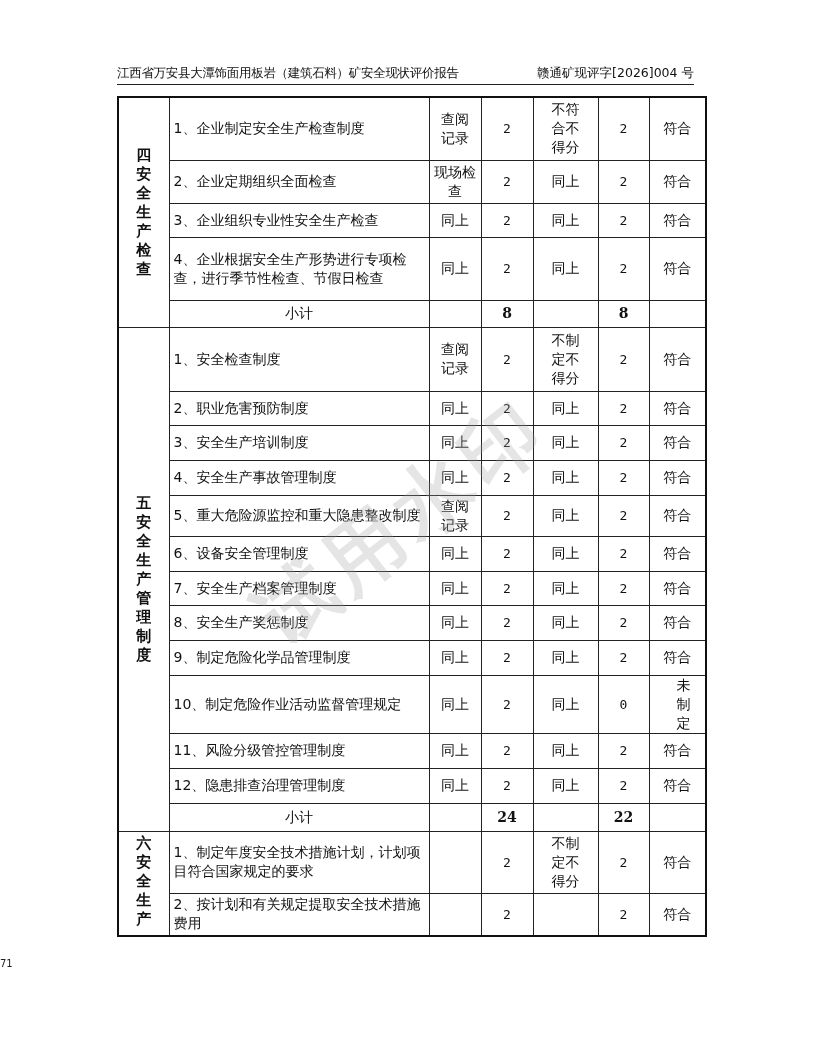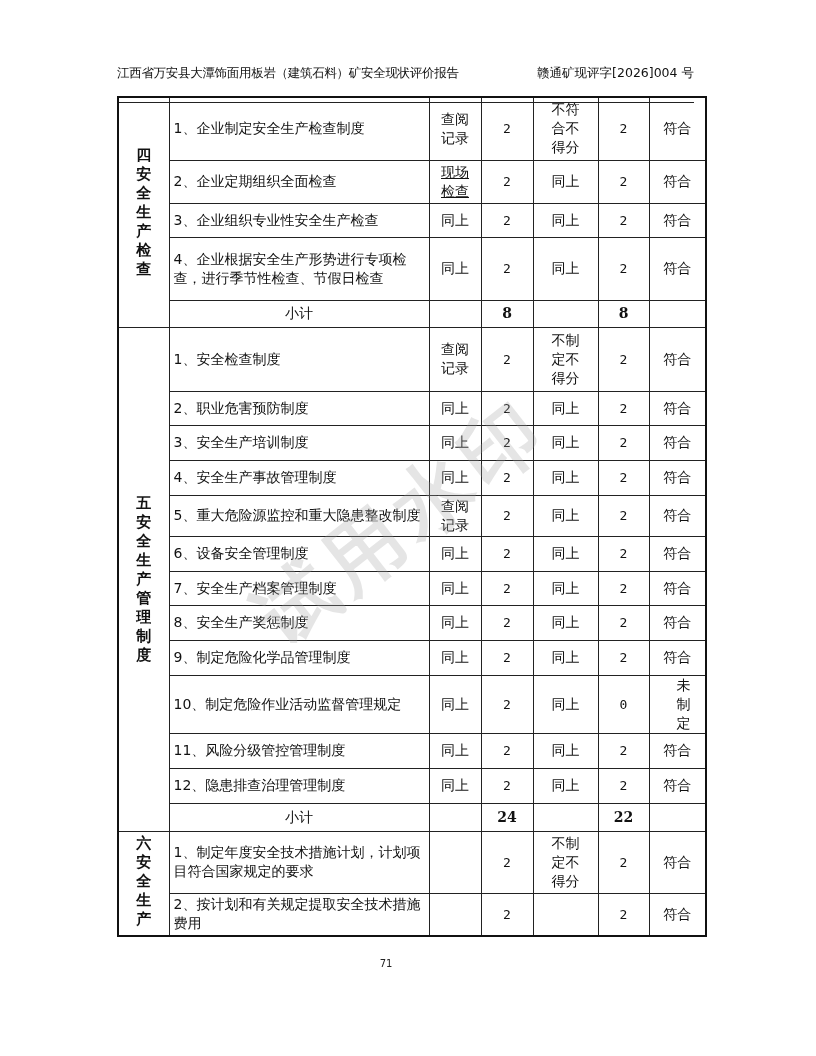--- a/index.html
+++ b/index.html
@@ -4,21 +4,21 @@
 <style>
   html, body { margin: 0; padding: 0; background: #ffffff; }
   body {
     width: 816px; height: 1056px; position: relative; overflow: hidden;
     font-family: "DejaVu Sans", "Liberation Sans", sans-serif; color: #111;
   }
   .header {
     position: absolute; left: 117px; top: 62px; width: 577px; height: 20px;
     border-bottom: 1px solid #222;
     display: flex; justify-content: space-between; align-items: flex-end;
-    font-size: 12.5px; padding-bottom: 20px;
+    font-size: 12.5px; padding-bottom: 2px;
   }
   .header .doc-title { letter-spacing: -0.3px; }
   table.grid {
     position: absolute; left: 117px; top: 96px;
     width: 588px; border-collapse: collapse;
     border: 2px solid #111; table-layout: fixed;
     font-size: 14px;
   }
   table.grid td {
     border: 1px solid #222; padding: 0 4px; vertical-align: middle;
@@ -35,21 +35,21 @@
   td.bold { font-weight: bold; font-family: "DejaVu Serif", "Liberation Serif", serif; font-size: 14px; }
   td.small-method { font-size: 14px; line-height: 19px; }
   .watermark {
     position: absolute; left: 230px; top: 470px;
     font-size: 78px; color: rgba(160,160,160,0.28); font-weight: bold;
     transform: rotate(-38deg); transform-origin: center;
     letter-spacing: 8px; pointer-events: none; white-space: nowrap;
   }
   .page-number {
     position: absolute; left: 0; width: 772px; top: 958px;
-    text-align: center; font-size: 10px; color: #222;
+    text-align: left; font-size: 10px; color: #222;
   }
 </style>
 </head>
 <body>
 
 <div class="header">
   <span class="doc-title">江西省万安县大潭饰面用板岩（建筑石料）矿安全现状评价报告</span>
   <span class="doc-number">赣通矿现评字[2026]004 号</span>
 </div>
 
@@ -76,21 +76,21 @@
         </td>
         <td class="item">1、企业制定安全生产检查制度</td>
         <td class="c small-method" style="padding: 0px 5px;">查阅记录</td>
         <td class="num">2</td>
         <td class="c" style="padding: 0px 14px;">不符合不得分</td>
         <td class="num">2</td>
         <td class="c">符合</td>
       </tr>
       <tr style="height: 43px;">
         <td class="item">2、企业定期组织全面检查</td>
-        <td class="c small-method" style="padding: 0px 7px; text-decoration: underline;">现场检查</td>
+        <td class="c small-method" style="padding: 0px 0;">现场检查</td>
         <td class="num">2</td>
         <td class="c">同上</td>
         <td class="num">2</td>
         <td class="c">符合</td>
       </tr>
       <tr style="height: 34px;">
         <td class="item">3、企业组织专业性安全生产检查</td>
         <td class="c small-method">同上</td>
         <td class="num">2</td>
         <td class="c">同上</td>

